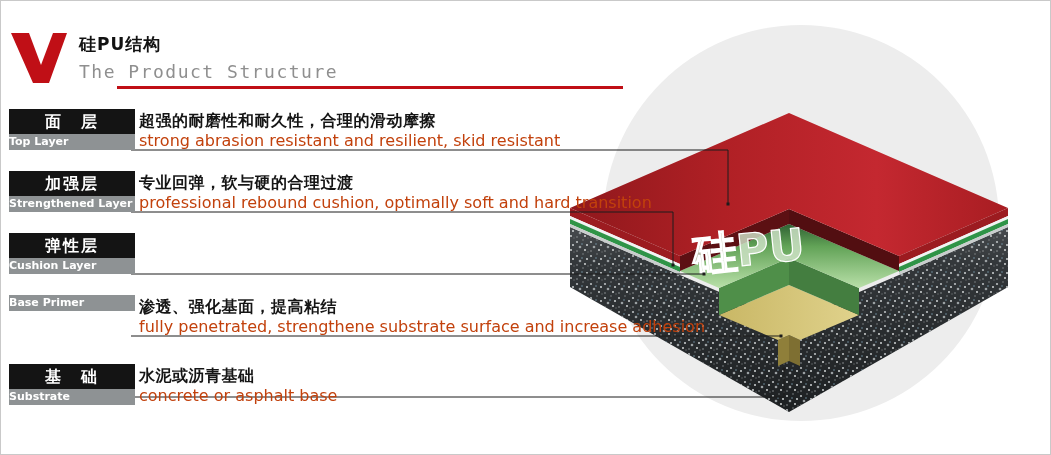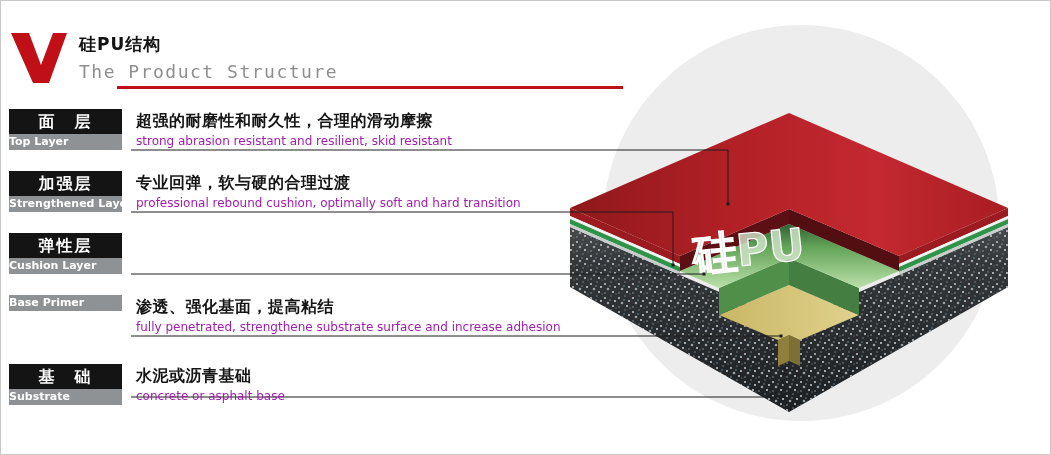--- a/index.html
+++ b/index.html
@@ -12,26 +12,26 @@
   
   .header{position:absolute;left:8px;top:26px;z-index:3;display:flex;align-items:flex-start}
   .logo{width:60px;height:58px;flex:none}
   .titles{margin-left:10px;padding-top:6px}
   .title{font-size:17px;font-weight:bold;color:#121212;letter-spacing:1px}
   .subtitle{margin-top:5px;font-size:18px;color:#8f8f8f;letter-spacing:1.5px;font-family:"DejaVu Sans Mono","Liberation Mono",monospace}
   .red-line{position:absolute;left:116px;top:85px;width:506px;height:3px;background:#c00f16;z-index:2}
 
   
   .row{position:absolute;left:8px;display:flex;align-items:flex-start;z-index:2}
-  .tag{width:113px;flex:none}
+  .tag{width:126px;flex:none}
   .tag-cn{height:25px;line-height:25px;background:#141414;color:#fff;font-size:16px;font-weight:bold;text-align:center;letter-spacing:2px}
   .tag-en{height:16px;line-height:16px;background:#8e9294;color:#fff;font-size:11px;font-weight:bold;text-align:left;white-space:nowrap}
-  .descs{margin-left:14px;padding-top:1px;white-space:nowrap}
+  .descs{margin-left:4px;padding-top:1px;white-space:nowrap}
   .desc-cn{font-size:16px;font-weight:bold;color:#151515;letter-spacing:.5px;line-height:21px}
-  .desc-en{font-size:12px;color:#a21caf;line-height:16px;margin-top:2px}
+  .desc-en{font-size:16px;color:#c2410c;line-height:16px;margin-top:2px}
 
   .wm{font-family:"DejaVu Sans","Liberation Sans",sans-serif;font-size:44px;font-weight:bold}
 </style>
 </head>
 <body>
 
 <div class="canvas">
 
   <svg class="bg-svg" width="1051" height="455" viewBox="0 0 1051 455">
     <defs>

